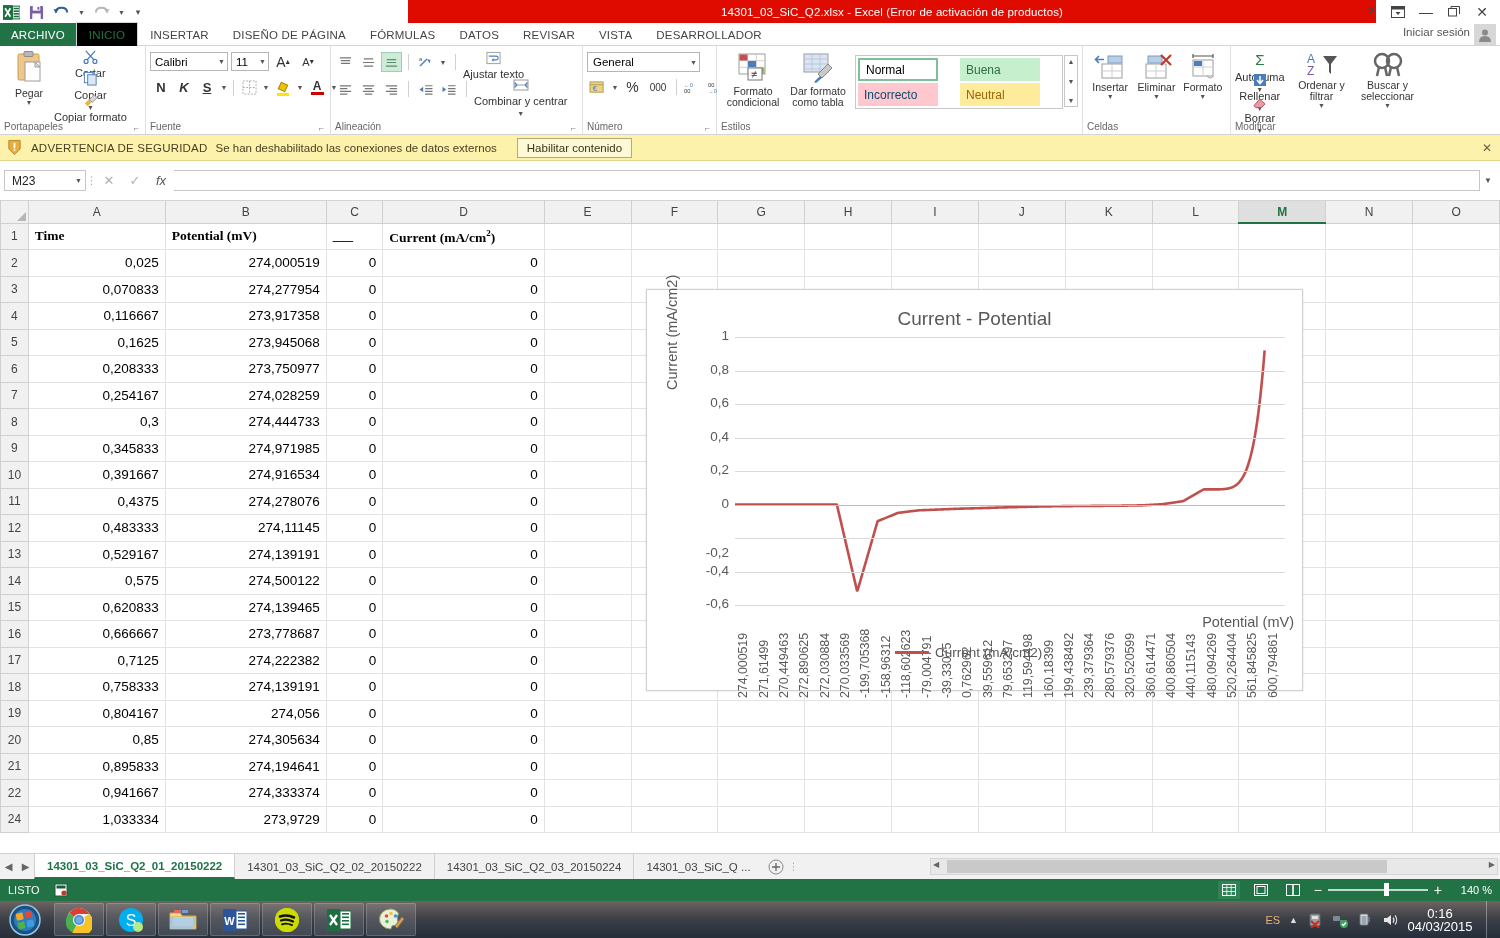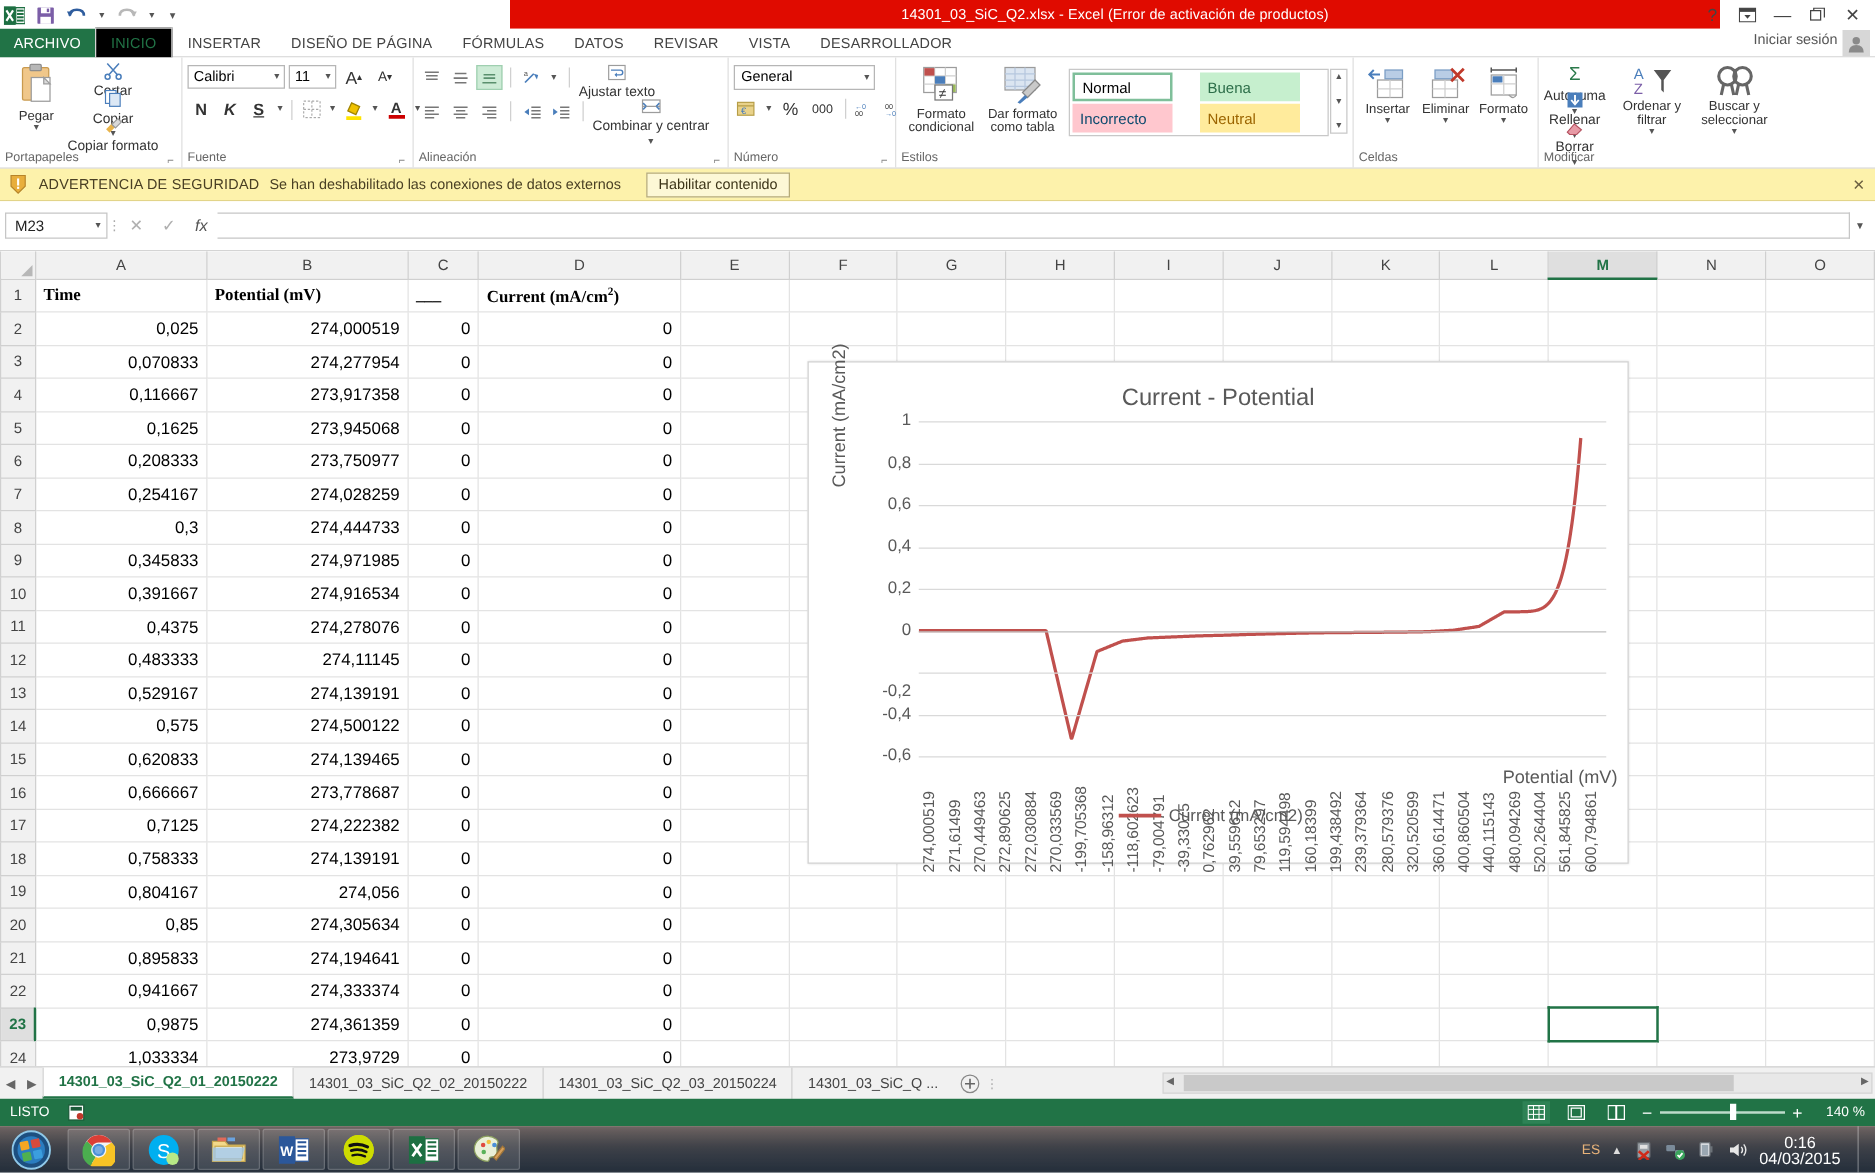--- a/index.html
+++ b/index.html
@@ -1153,38 +1153,20 @@
           <td class="cell"></td>
           <td class="cell"></td>
           <td class="cell"></td>
           <td class="cell"></td>
           <td class="cell"></td>
           <td class="cell"></td>
           <td class="cell"></td>
           <td class="cell"></td>
         </tr>
         <tr>
-          <td class="rowhead sel">23</td>
-          <td class="cell num">0,9875</td>
-          <td class="cell num">274,361359</td>
-          <td class="cell num">0</td>
-          <td class="cell num">0</td>
-          <td class="cell"></td>
-          <td class="cell"></td>
-          <td class="cell"></td>
-          <td class="cell"></td>
-          <td class="cell"></td>
-          <td class="cell"></td>
-          <td class="cell"></td>
-          <td class="cell"></td>
-          <td class="cell selcell"></td>
-          <td class="cell"></td>
-          <td class="cell"></td>
-        </tr>
-        <tr>
           <td class="rowhead">24</td>
           <td class="cell num">1,033334</td>
           <td class="cell num">273,9729</td>
           <td class="cell num">0</td>
           <td class="cell num">0</td>
           <td class="cell"></td>
           <td class="cell"></td>
           <td class="cell"></td>
           <td class="cell"></td>
           <td class="cell"></td>

